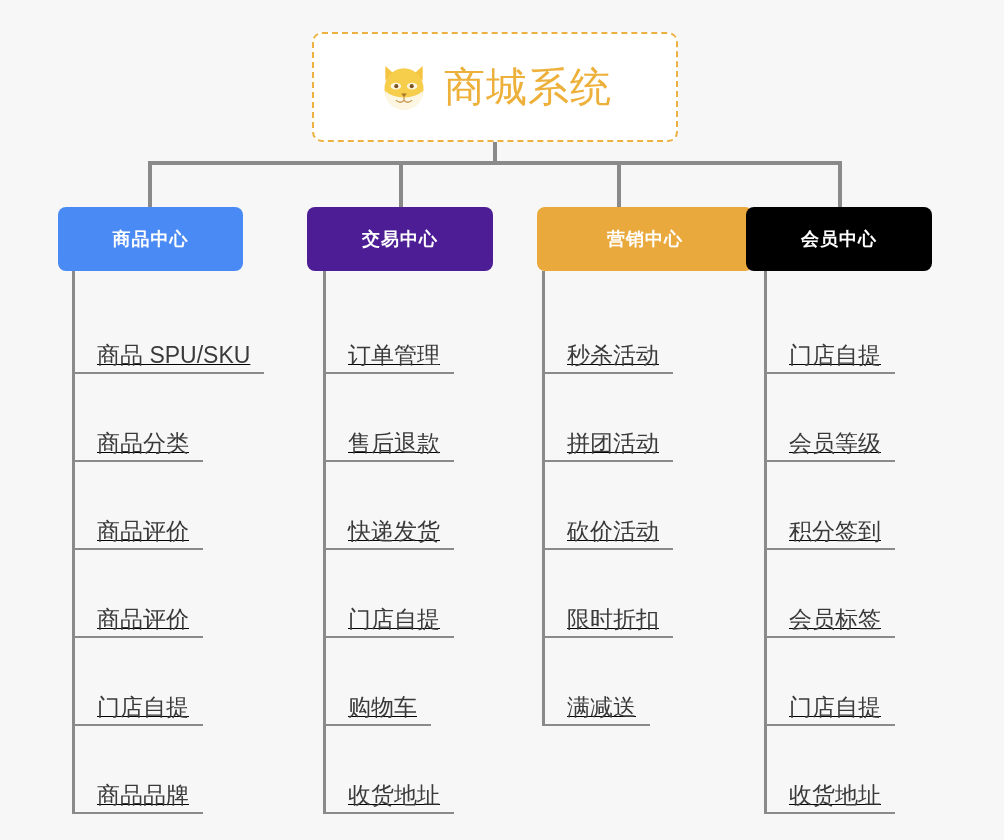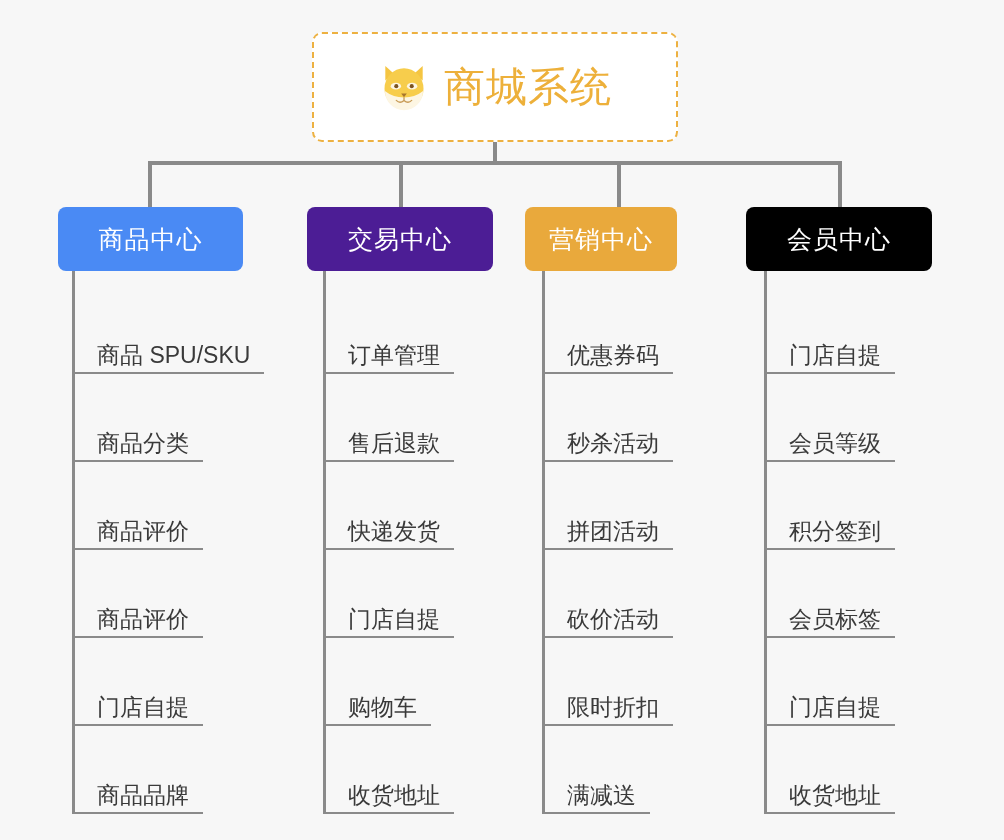--- a/index.html
+++ b/index.html
@@ -91,40 +91,42 @@
     height: 64px;
     border-radius: 8px;
     display: flex;
     align-items: center;
     justify-content: center;
     box-sizing: border-box;
     padding: 0 26px;
   }
   .branch-header-label {
     color: #ffffff;
-    font-size: 25px;
+    font-size: 18px;
     line-height: 1;
     letter-spacing: 1px;
     white-space: nowrap;
+    font-weight: bold;
   }
 
   .branch.b0 .branch-header { width: 185px; }
   .branch.b1 .branch-header { width: 186px; }
-  .branch.b2 .branch-header { width: 152px; }
+  .branch.b2 .branch-header { width: 216px; margin-left: 12px; }
   .branch.b3 .branch-header { width: 186px; }
 
   
   .leaf-list {
     position: relative;
     margin-top: 0;
     padding-top: 15px;
     padding-left: 16px;   
     border-left: 3px solid #8a8a8a;
     margin-left: 14px;
     width: 240px;
+    text-decoration: underline;
   }
   .branch.b0 .leaf-list { margin-left: 14px; }
   .branch.b1 .leaf-list { margin-left: 16px; }
   .branch.b2 .leaf-list { margin-left: 17px; }
   .branch.b3 .leaf-list { margin-left: 18px; }
 
   .leaf {
     position: relative;
     height: 88px;
     display: flex;
@@ -223,23 +225,20 @@
         </div>
     </div>
   </div>
 
   <div class="branch b2">
     <div class="branch-header" style="background: rgb(233, 169, 60);">
       <span class="branch-header-label">营销中心</span>
     </div>
     <div class="leaf-list">
       <div class="leaf">
-          <span class="leaf-inner"><span class="leaf-label">优惠券码</span></span>
-        </div>
-      <div class="leaf">
           <span class="leaf-inner"><span class="leaf-label">秒杀活动</span></span>
         </div>
       <div class="leaf">
           <span class="leaf-inner"><span class="leaf-label">拼团活动</span></span>
         </div>
       <div class="leaf">
           <span class="leaf-inner"><span class="leaf-label">砍价活动</span></span>
         </div>
       <div class="leaf">
           <span class="leaf-inner"><span class="leaf-label">限时折扣</span></span>

